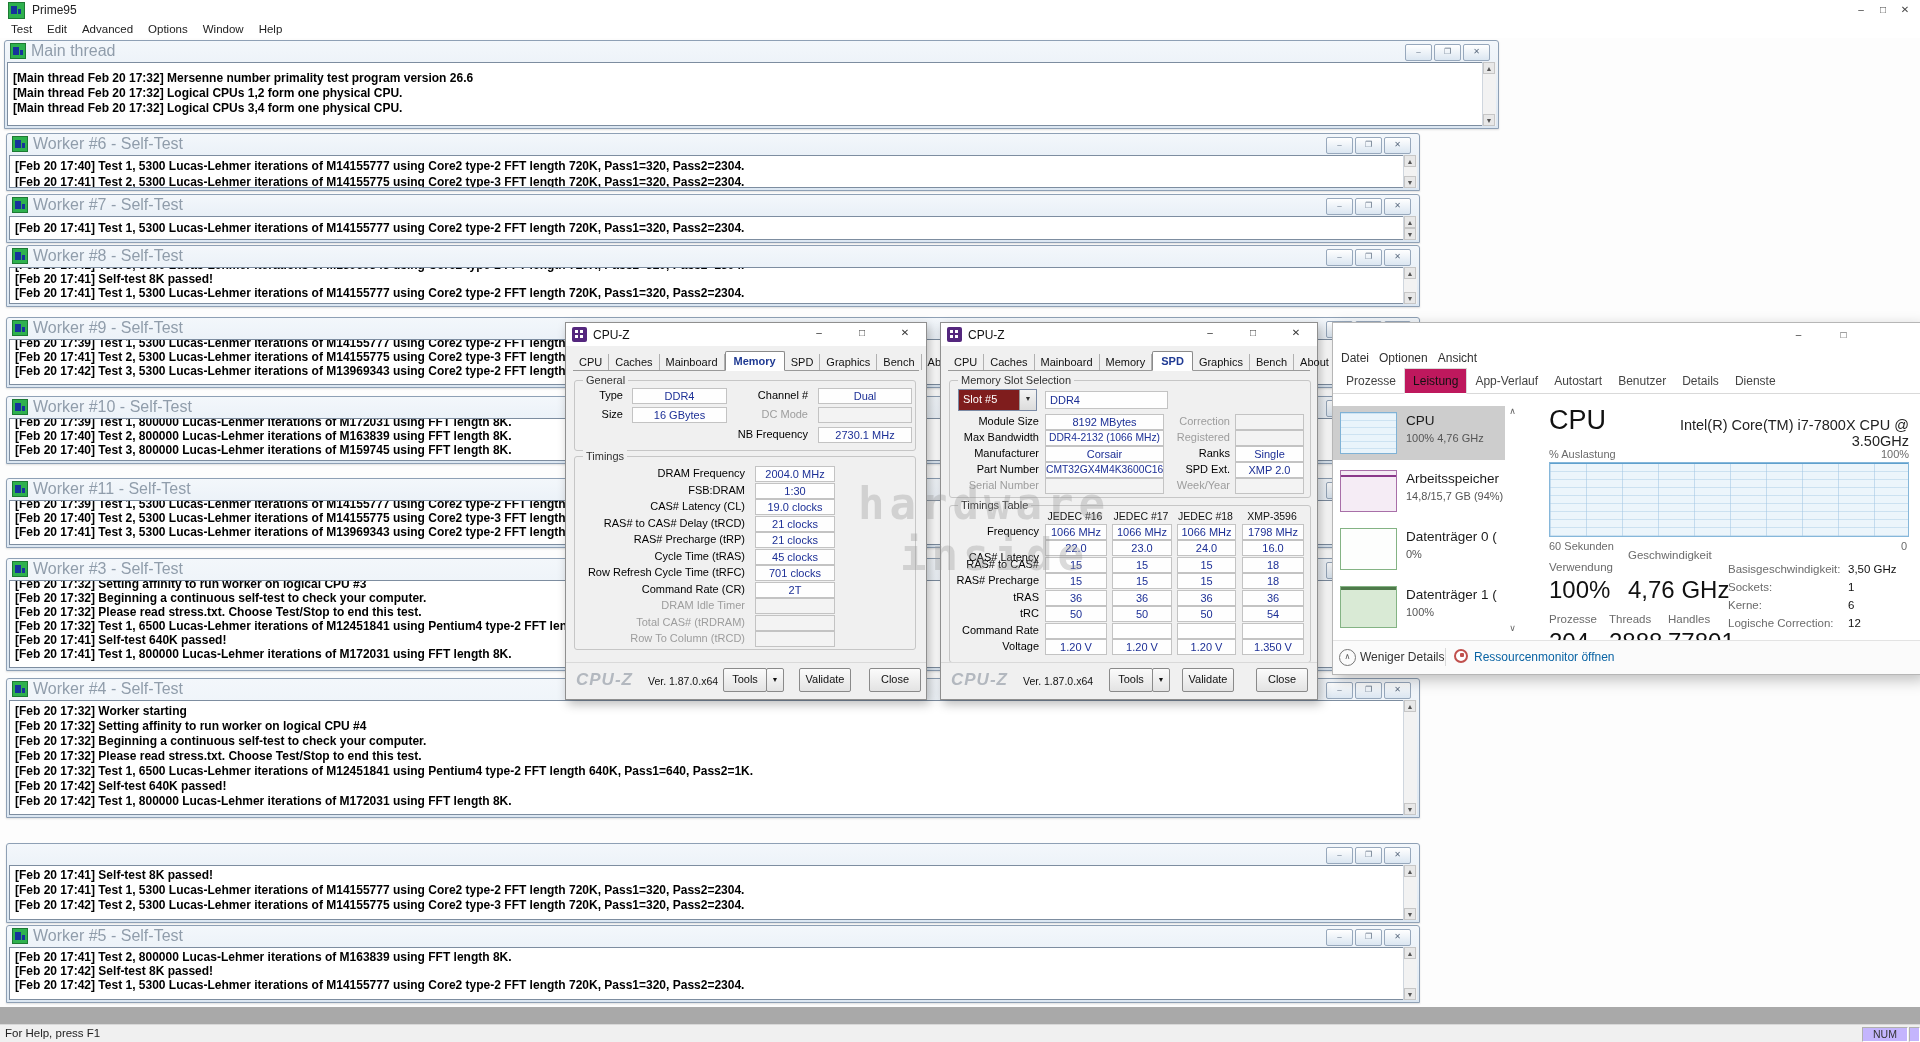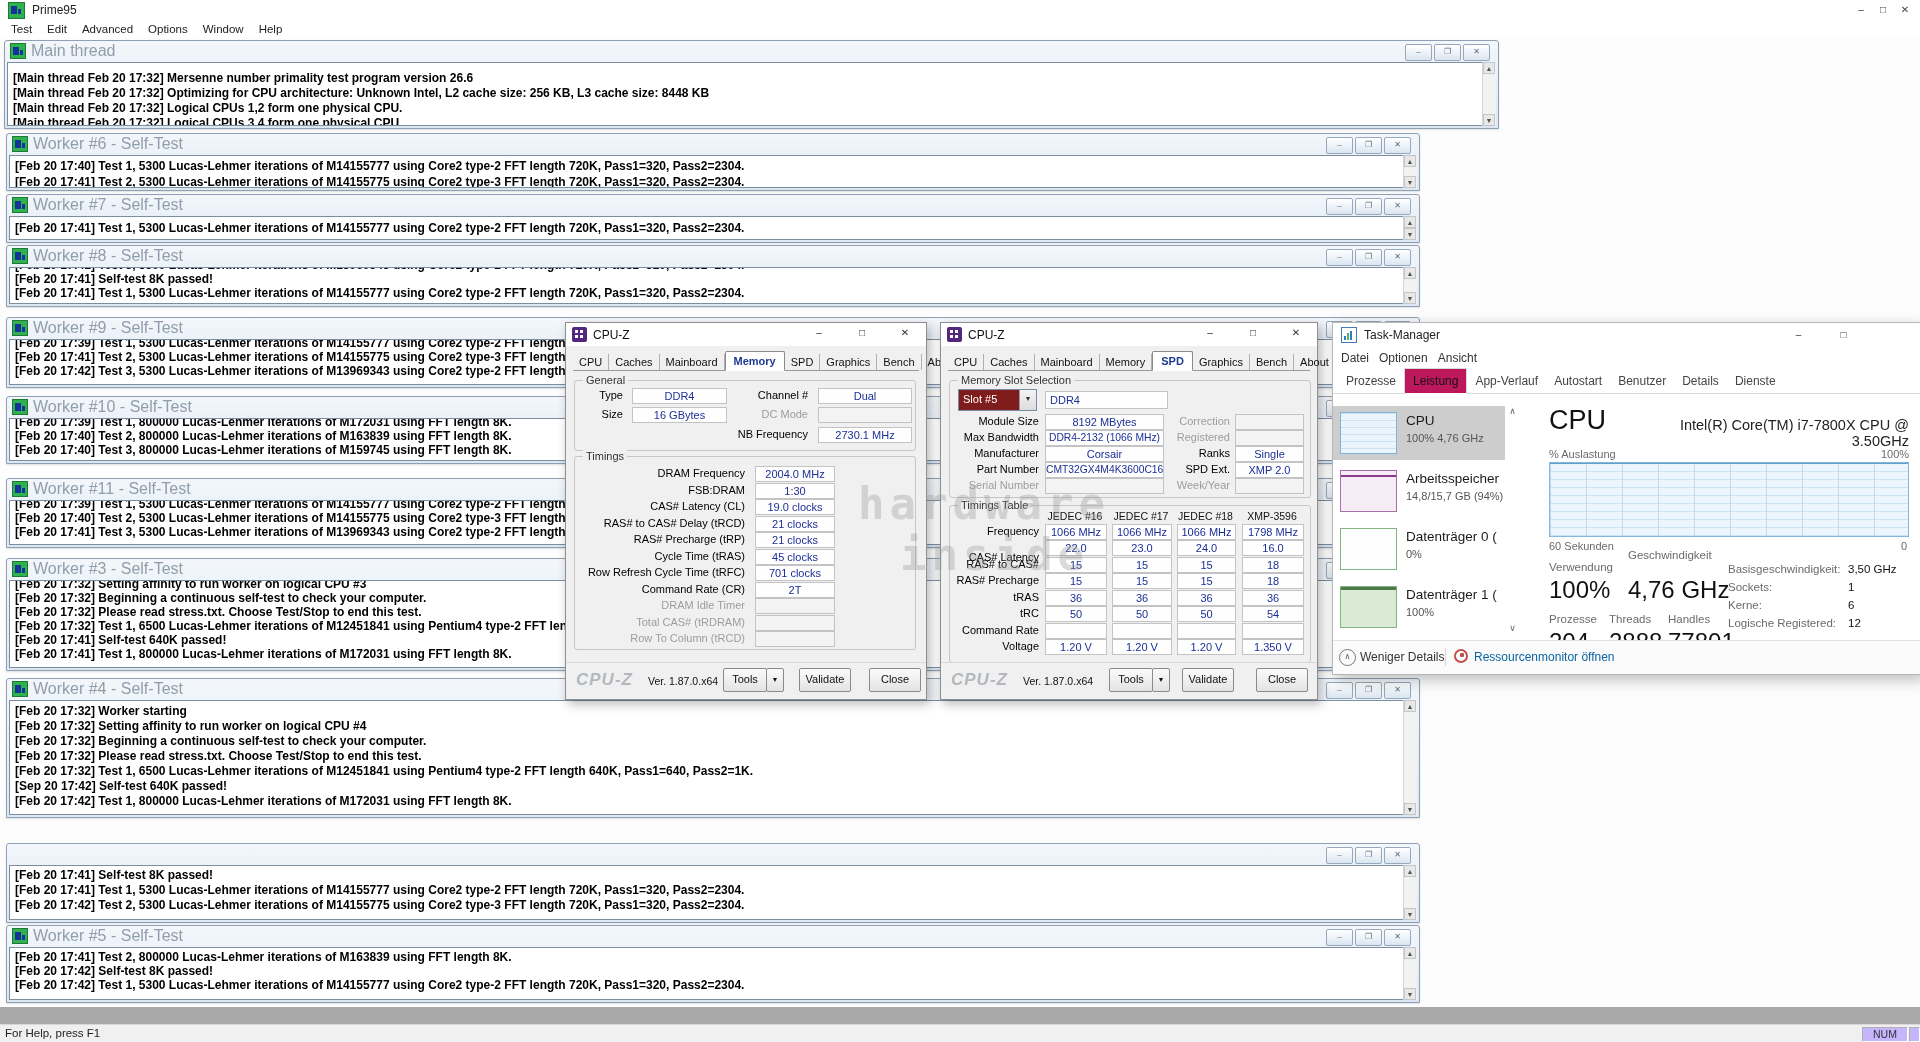--- a/index.html
+++ b/index.html
@@ -162,21 +162,20 @@
     <span class="ttl">Main thread</span>
     </div>
   <span class="mbtns">
     <span class="mbtn">–</span>
     <span class="mbtn">❐</span>
     <span class="mbtn">✕</span>
     </span>
   <div class="mcontent" style="padding-top:8px;--lh:15px;">
     <div class="wlines">
         <div>[Main thread Feb 20 17:32] Mersenne number primality test program version 26.6</div>
-        <div>[Main thread Feb 20 17:32] Optimizing for CPU architecture: Unknown Intel, L2 cache size: 256 KB, L3 cache size: 8448 KB</div>
         <div>[Main thread Feb 20 17:32] Logical CPUs 1,2 form one physical CPU.</div>
         <div>[Main thread Feb 20 17:32] Logical CPUs 3,4 form one physical CPU.</div>
       </div>
   </div>
   <div class="mscroll">
     <span class="sarr" style="top:0;">▲</span>
     <span class="sarr" style="bottom:0;">▼</span>
     </div>
 </div>
 
@@ -351,21 +350,21 @@
     <span class="mbtn">❐</span>
     <span class="mbtn">✕</span>
     </span>
   <div class="mcontent" style="padding-top:3px;--lh:15px;">
     <div class="wlines">
         <div>[Feb 20 17:32] Worker starting</div>
         <div>[Feb 20 17:32] Setting affinity to run worker on logical CPU #4</div>
         <div>[Feb 20 17:32] Beginning a continuous self-test to check your computer.</div>
         <div>[Feb 20 17:32] Please read stress.txt.  Choose Test/Stop to end this test.</div>
         <div>[Feb 20 17:32] Test 1, 6500 Lucas-Lehmer iterations of M12451841 using Pentium4 type-2 FFT length 640K, Pass1=640, Pass2=1K.</div>
-        <div>[Sep 20 17:42] Self-test 640K passed!</div>
+        <div>[Feb 20 17:42] Self-test 640K passed!</div>
         <div>[Feb 20 17:42] Test 1, 800000 Lucas-Lehmer iterations of M172031 using FFT length 8K.</div>
       </div>
   </div>
   <div class="mscroll">
     <span class="sarr" style="top:0;">▲</span>
     <span class="sarr" style="bottom:0;">▼</span>
     </div>
 </div>
 
 <div class="mdiw" style="left:6px;top:843px;width:1412px;height:78px;z-index:3;">
@@ -577,24 +576,20 @@
     <span class="czlogo">CPU-Z</span>
     <span class="czver">Ver. 1.87.0.x64</span>
     <span class="czbtn" style="left:168px;width:42px;">Tools</span>
     <span class="czbtn" style="left:211px;width:16px;font-size:7px;">▼</span>
     <span class="czbtn" style="left:241px;width:50px;">Validate</span>
     <span class="czbtn" style="left:315px;width:50px;">Close</span>
   </div>
 </div>
 
 <div class="tm" style="z-index:30;">
-  <div class="tm-title">
-    <span class="tm-icon"></span>
-    <span class="t">Task-Manager</span>
-  </div>
   <div class="tm-btns">
     <span class="tm-b">–</span>
     <span class="tm-b">□</span>
   </div>
   <div class="tm-menu">
     <span class="tm-mi">Datei</span>
     <span class="tm-mi">Optionen</span>
     <span class="tm-mi">Ansicht</span>
   </div>
   <div class="tm-tabs">
@@ -648,21 +643,21 @@
     <span class="tm-big" style="left:0;top:0;">204</span>
     <span class="tm-big" style="left:60px;top:0;">2888</span>
     <span class="tm-big" style="left:119px;top:0;">77801</span>
   </div>
   <span class="tm-rs-l" style="left:395px;top:240px;">Basisgeschwindigkeit:</span>
   <span class="tm-rs-v" style="left:515px;top:240px;">3,50 GHz</span>
   <span class="tm-rs-l" style="left:395px;top:258px;">Sockets:</span>
   <span class="tm-rs-v" style="left:515px;top:258px;">1</span>
   <span class="tm-rs-l" style="left:395px;top:276px;">Kerne:</span>
   <span class="tm-rs-v" style="left:515px;top:276px;">6</span>
-  <span class="tm-rs-l" style="left:395px;top:294px;">Logische Registered:</span>
+  <span class="tm-rs-l" style="left:395px;top:294px;">Logische Correction:</span>
   <span class="tm-rs-v" style="left:515px;top:294px;">12</span>
   <div class="tm-foot">
     <span class="tm-chev">∧</span>
     <span class="tm-less">Weniger Details</span>
     <span class="tm-sep"></span>
     <span class="tm-gauge"></span>
     <span class="tm-link">Ressourcenmonitor öffnen</span>
   </div>
 </div>
 

